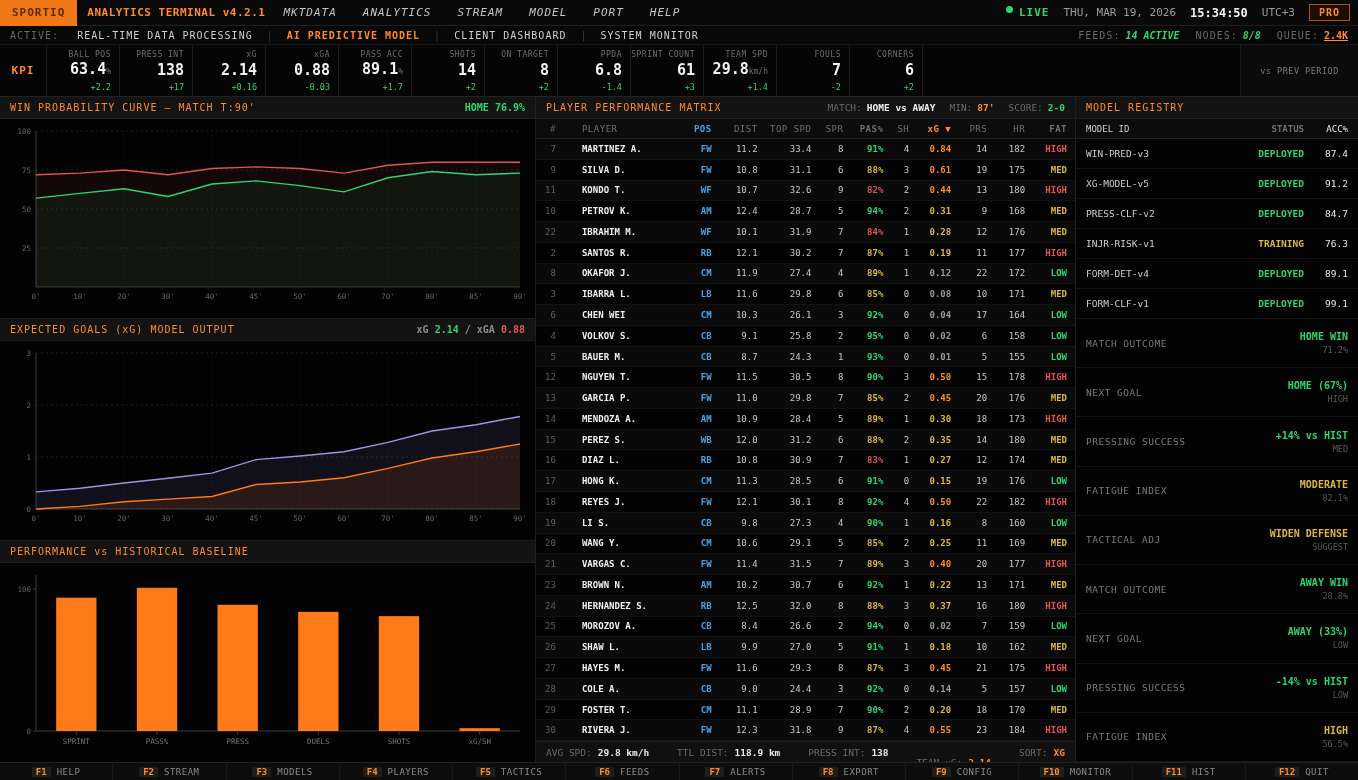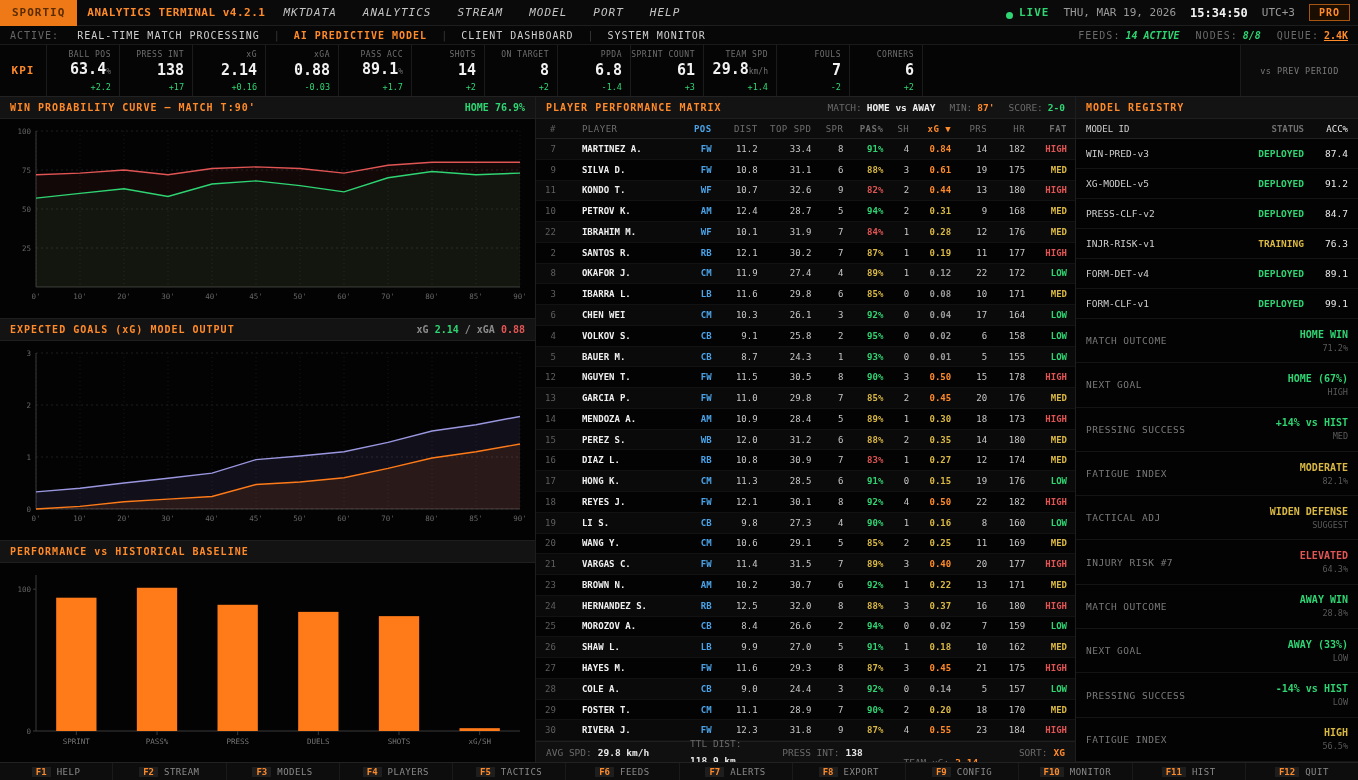--- a/index.html
+++ b/index.html
@@ -10,21 +10,21 @@
 
   
   .topbar { height:26px; background:#0a0a0a; border-bottom:1px solid #1e1e1e;
             display:flex; align-items:center; flex:0 0 auto; }
   .logo { height:26px; padding:0 12px; background:#ef7916; color:#5a2c00; font-weight:bold;
           font-size:11px; letter-spacing:1px; display:flex; align-items:center; }
   .app-title { color:#ff8a2a; font-weight:bold; font-size:11px; margin-left:10px; letter-spacing:.5px; }
   .menu { display:flex; margin-left:18px; gap:26px; }
   .menu-item { color:#c4c4c4; font-size:11px; letter-spacing:1px; cursor:default;font-style:italic; }
   .top-right { margin-left:auto; display:flex; align-items:center; gap:14px; padding-right:8px; }
-  .live { color:#2fd573; font-weight:bold; font-size:11px; letter-spacing:1px; display:flex; align-items:flex-end; gap:6px;}
+  .live { color:#2fd573; font-weight:bold; font-size:11px; letter-spacing:1px; display:flex; align-items:flex-start; gap:6px;}
   .live-dot { width:7px; height:7px; border-radius:50%; background:#2fd573; display:inline-block; }
   .date { color:#9a9a9a; font-size:11px; }
   .clock { color:#f2f2f2; font-weight:bold; font-size:12px; }
   .tz { color:#9a9a9a; font-size:11px; }
   .pro { color:#ff8a2a; border:1px solid #a85512; background:#1a0e02; font-weight:bold;
          font-size:10px; padding:2px 9px; letter-spacing:1px; }
 
   
   .subnav { height:19px; background:#070707; border-bottom:1px solid #1a1a1a; display:flex;
             align-items:center; font-size:10px; flex:0 0 auto; }
@@ -53,21 +53,21 @@
   
   .main { flex:1; display:flex; min-height:0; }
   .col-left { width:536px; display:flex; flex-direction:column; border-right:1px solid #1e1e1e; }
   .col-mid { width:540px; display:flex; flex-direction:column; border-right:1px solid #1e1e1e; }
   .col-right { flex:1; display:flex; flex-direction:column; }
 
   .panel { flex:1; display:flex; flex-direction:column; border-bottom:1px solid #1e1e1e; min-height:0; }
   .panel:last-child { border-bottom:none; }
   .panel-head { height:22px; flex:0 0 auto; background:#131313; border-bottom:1px solid #1f1f1f;
                 display:flex; align-items:center; justify-content:space-between; padding:0 10px; }
-  .panel-title { color:#ff8a2a; font-weight:bold; font-size:10px; letter-spacing:1px; }
+  .panel-title { color:#ff8a2a; font-weight:normal; font-size:10px; letter-spacing:1px; }
   .panel-badge { font-size:10px; font-weight:bold; }
   .chart-wrap { flex:1; min-height:0; padding:2px 4px; }
   .b-green{color:#2fd573;} .b-red{color:#e25555;} .b-gray{color:#8a8a8a;} .b-yellow{color:#d9b843;}
 
   
   .tbl-meta { display:flex; gap:14px; font-size:9.5px; align-items:center; }
   .tm-label { color:#6a6a6a; } .tm-w { color:#f0f0f0; font-weight:bold; }
   .tm-o { color:#ff8a2a; font-weight:bold; } .tm-g { color:#2fd573; font-weight:bold; }
   .thead { height:20px; flex:0 0 auto; display:flex; align-items:center; background:#0c0c0c;
            border-bottom:1px solid #202020; font-size:9px; color:#6f6f6f; letter-spacing:.5px; }
@@ -133,21 +133,21 @@
       <span class="date">THU, MAR 19, 2026</span>
       <span class="clock">15:34:50</span>
       <span class="tz">UTC+3</span>
       <span class="pro">PRO</span>
     </div>
   </header>
 
   <div class="subnav">
     <span class="active-label">ACTIVE:</span>
     <div id="tabs" style="display:flex;align-items:center;">
-        <div class="tab">REAL-TIME MATCH PROCESSING</div>
+        <div class="tab">REAL-TIME DATA PROCESSING</div>
         <div class="tab-sep">|</div>
         <div class="tab on">AI PREDICTIVE MODEL</div>
         <div class="tab-sep">|</div>
         <div class="tab">CLIENT DASHBOARD</div>
         <div class="tab-sep">|</div>
         <div class="tab">SYSTEM MONITOR</div>
       </div>
     <div class="subnav-right" id="subnav-stats">
         <div style="display: flex; gap: 5px;">
           <div class="sr-label">FEEDS:</div>
@@ -799,21 +799,21 @@
             <div class="tc c9">23</div>
             <div class="tc c10">184</div>
             <div class="tc c11" style="color: rgb(226, 85, 85);">HIGH</div>
           </div>
         </div>
       <div class="statusbar" id="statusbar">
           <div style="display: flex; gap: 6px;">
             <div class="sb-label">AVG SPD:</div>
             <div class="sb-val">29.8 km/h</div>
           </div>
-          <div style="display: flex; gap: 6px; flex-direction: column;">
+          <div style="display: flex; gap: 6px;">
             <div class="sb-label">TTL DIST:</div>
             <div class="sb-val">118.9 km</div>
           </div>
           <div style="display: flex; gap: 6px;">
             <div class="sb-label">PRESS INT:</div>
             <div class="sb-val">138</div>
           </div>
           <div style="display: flex; gap: 6px; margin-top: 20px;">
             <div class="sb-label">TEAM xG:</div>
             <div class="sb-val o">2.14</div>
@@ -896,27 +896,20 @@
             </div>
           </div>
           <div class="pred">
             <div class="pred-label">TACTICAL ADJ</div>
             <div class="pred-right">
               <div class="pred-value b-yellow">WIDEN DEFENSE</div>
               <div class="pred-sub">SUGGEST</div>
             </div>
           </div>
           <div class="pred">
-            <div class="pred-label">INJURY RISK #7</div>
-            <div class="pred-right">
-              <div class="pred-value b-red">ELEVATED</div>
-              <div class="pred-sub">64.3%</div>
-            </div>
-          </div>
-          <div class="pred">
             <div class="pred-label">MATCH OUTCOME</div>
             <div class="pred-right">
               <div class="pred-value b-green">AWAY WIN</div>
               <div class="pred-sub">28.8%</div>
             </div>
           </div>
           <div class="pred">
             <div class="pred-label">NEXT GOAL</div>
             <div class="pred-right">
               <div class="pred-value b-green">AWAY (33%)</div>

